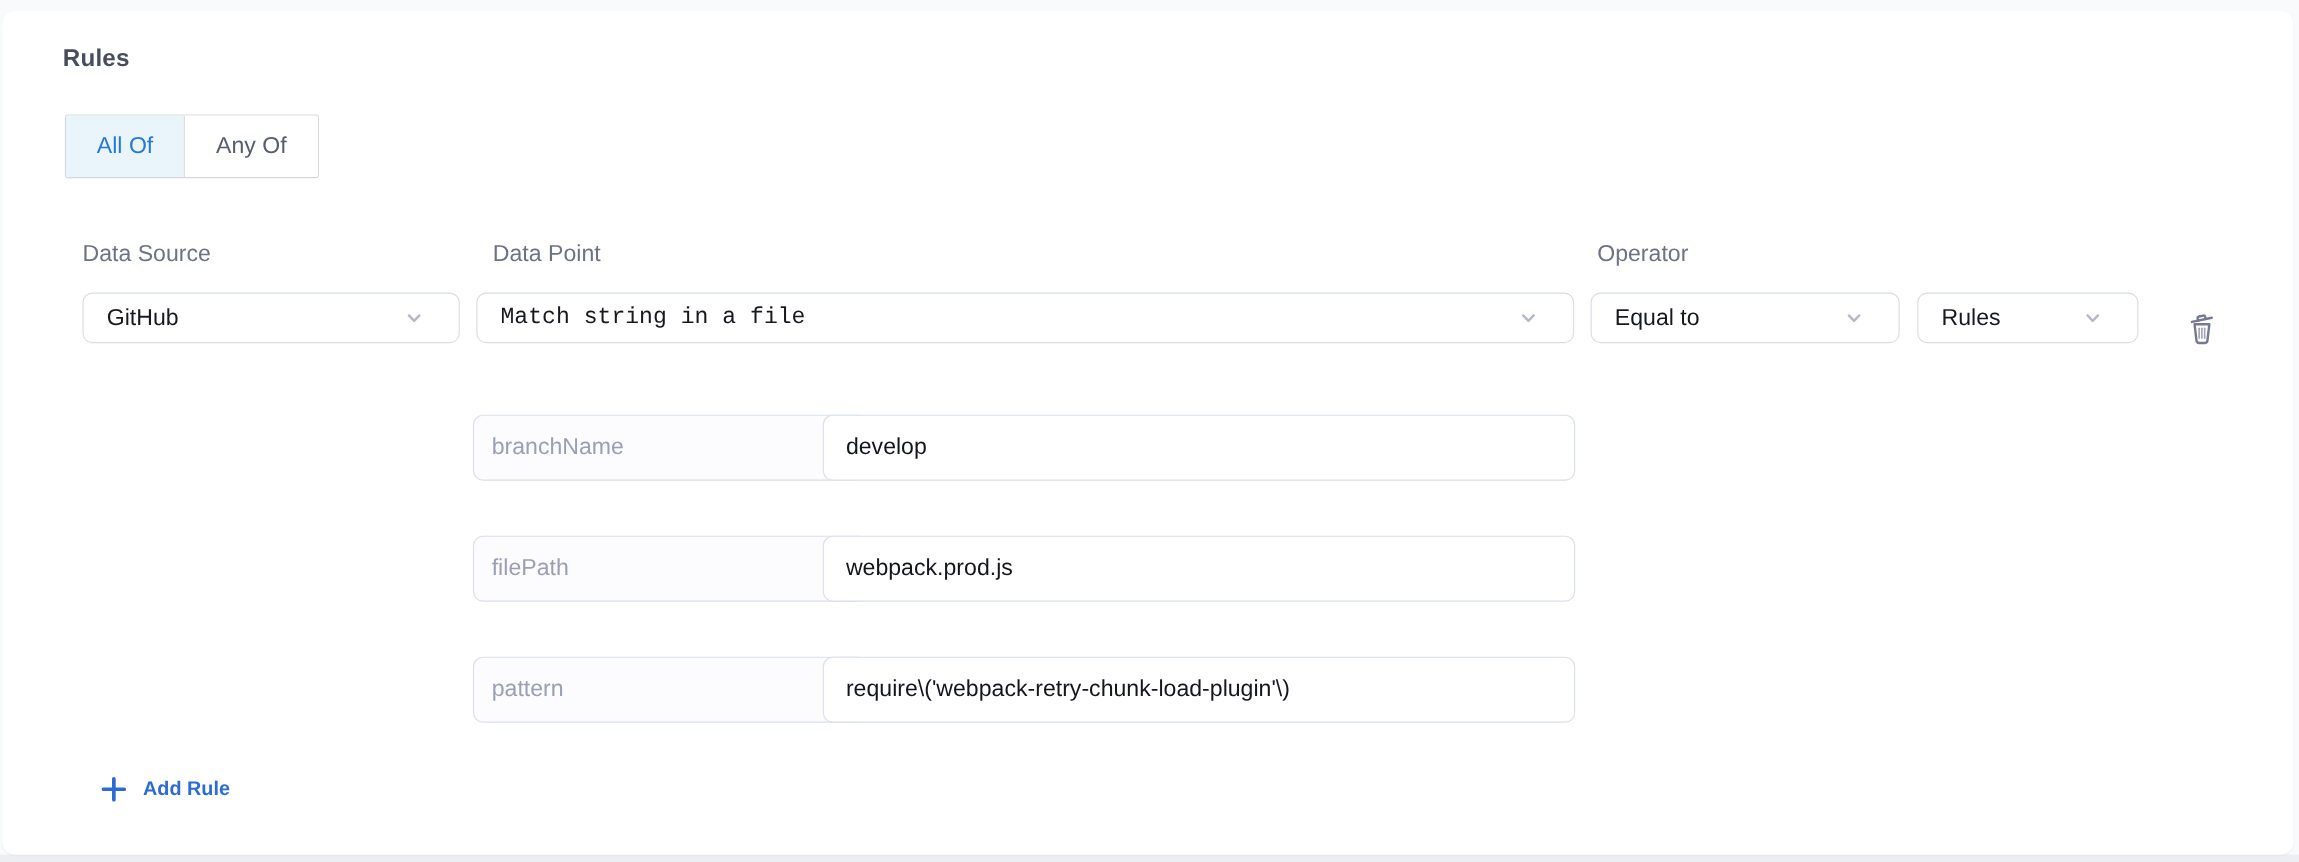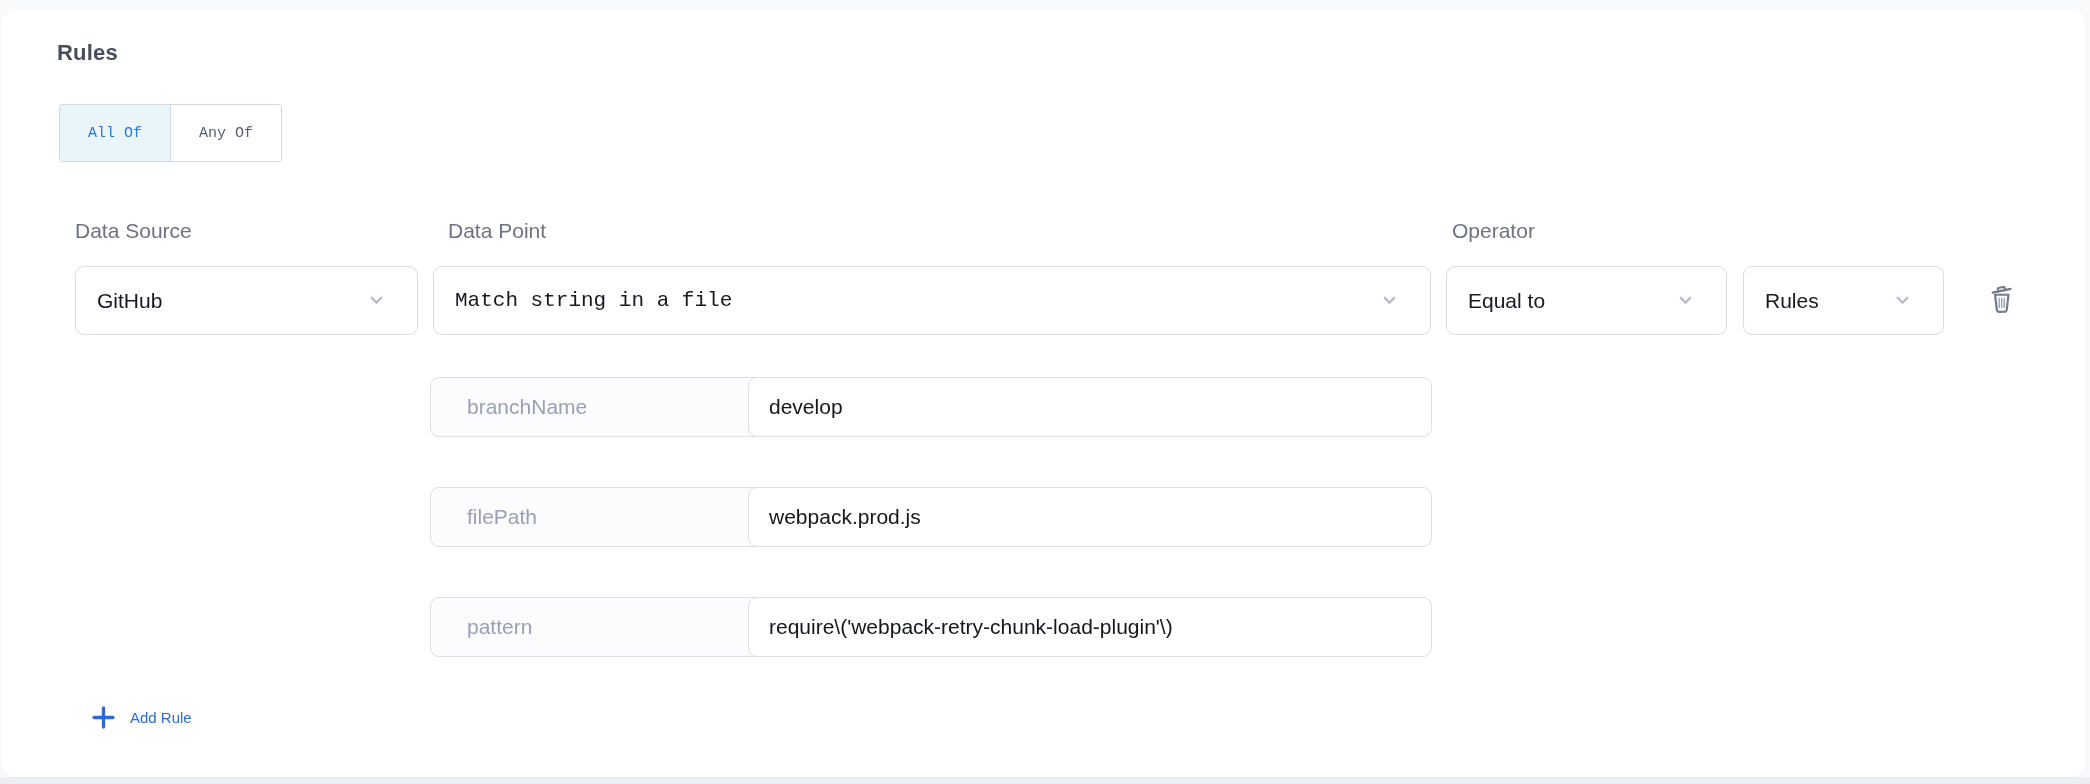--- a/index.html
+++ b/index.html
@@ -26,36 +26,36 @@
   }
   
   .toggle-group {
     position: absolute; left: 57px; top: 94px; height: 58px;
     display: inline-flex; align-items: stretch;
     border: 1.5px solid #d5d8e0; border-radius: 3px; overflow: hidden;
     background: #fff;
   }
   .seg {
     display: flex; align-items: center; justify-content: center;
-    padding: 12px 28px; font-size: 15px; background: #fff; color: #575d6c;
-    border: none; cursor: pointer; font-family: Liberation Mono, monospace;
+    padding: 12px 28px; font-size: 21px; background: #fff; color: #575d6c;
+    border: none; cursor: pointer; font-family: Liberation Sans, sans-serif;
   }
   .seg + .seg { border-left: 1.5px solid #d5d8e0; }
   .seg.selected { background: #e9f5fb; color: #2878d1; }
   
   .field-label {
     position: absolute; top: 209px; font-size: 21px; line-height: 24px;
     color: #6e7383;
   }
   .lbl-source { left: 73px; }
   .lbl-point { left: 446px; }
   .lbl-operator { left: 1450px; }
   
   .select {
-    position: absolute; top: 256px; height: 69px;
+    position: absolute; top: 256px; height: 46px;
     display: flex; align-items: center;
     padding: 0 30px 0 21px;
     border: 1.5px solid #d9dbe6; border-radius: 9px; background: #fff;
     cursor: pointer;
   }
   .select .sel-text {
     font-size: 21px; color: #17191f; white-space: nowrap;
     overflow: hidden; text-overflow: ellipsis;
   }
   .select .chev { margin-left: auto; flex: 0 0 auto; display: flex; }
@@ -69,36 +69,36 @@
     display: flex; align-items: center; justify-content: center;
     background: transparent; border: none; cursor: pointer;
   }
   
   .param-key, .param-value {
     position: absolute; height: 60px;
     border: 1.5px solid #dcdee9; border-radius: 9px;
     font-size: 21px; font-family: inherit; outline: none;
   }
   .param-key {
-    left: 428px; width: 360px; padding: 0 36px;
+    left: 428px; width: 360px; padding: 0 16px;
     color: #9aa0b4; background: #fcfcfe;
   }
   .param-value {
     left: 746px; width: 684px; padding: 0 20px;
     color: #14161c; background: #ffffff;
   }
   .row-0 { top: 367px; }
   .row-1 { top: 477px; }
   .row-2 { top: 587px; }
   
   .add-rule {
     position: absolute; left: 88px; top: 691px; height: 32px;
     display: inline-flex; align-items: center; gap: 13px;
     background: transparent; border: none; cursor: pointer;
-    color: #2d6bd4; font-size: 15px; font-weight: 400; font-family: inherit;
+    color: #2d6bd4; font-size: 18px; font-weight: 700; font-family: inherit;
   }
 </style>
 </head>
 <body>
 
 <div class="bottom-strip"></div>
 
 <div class="card">
 
   <div class="rules-title">Rules</div>

